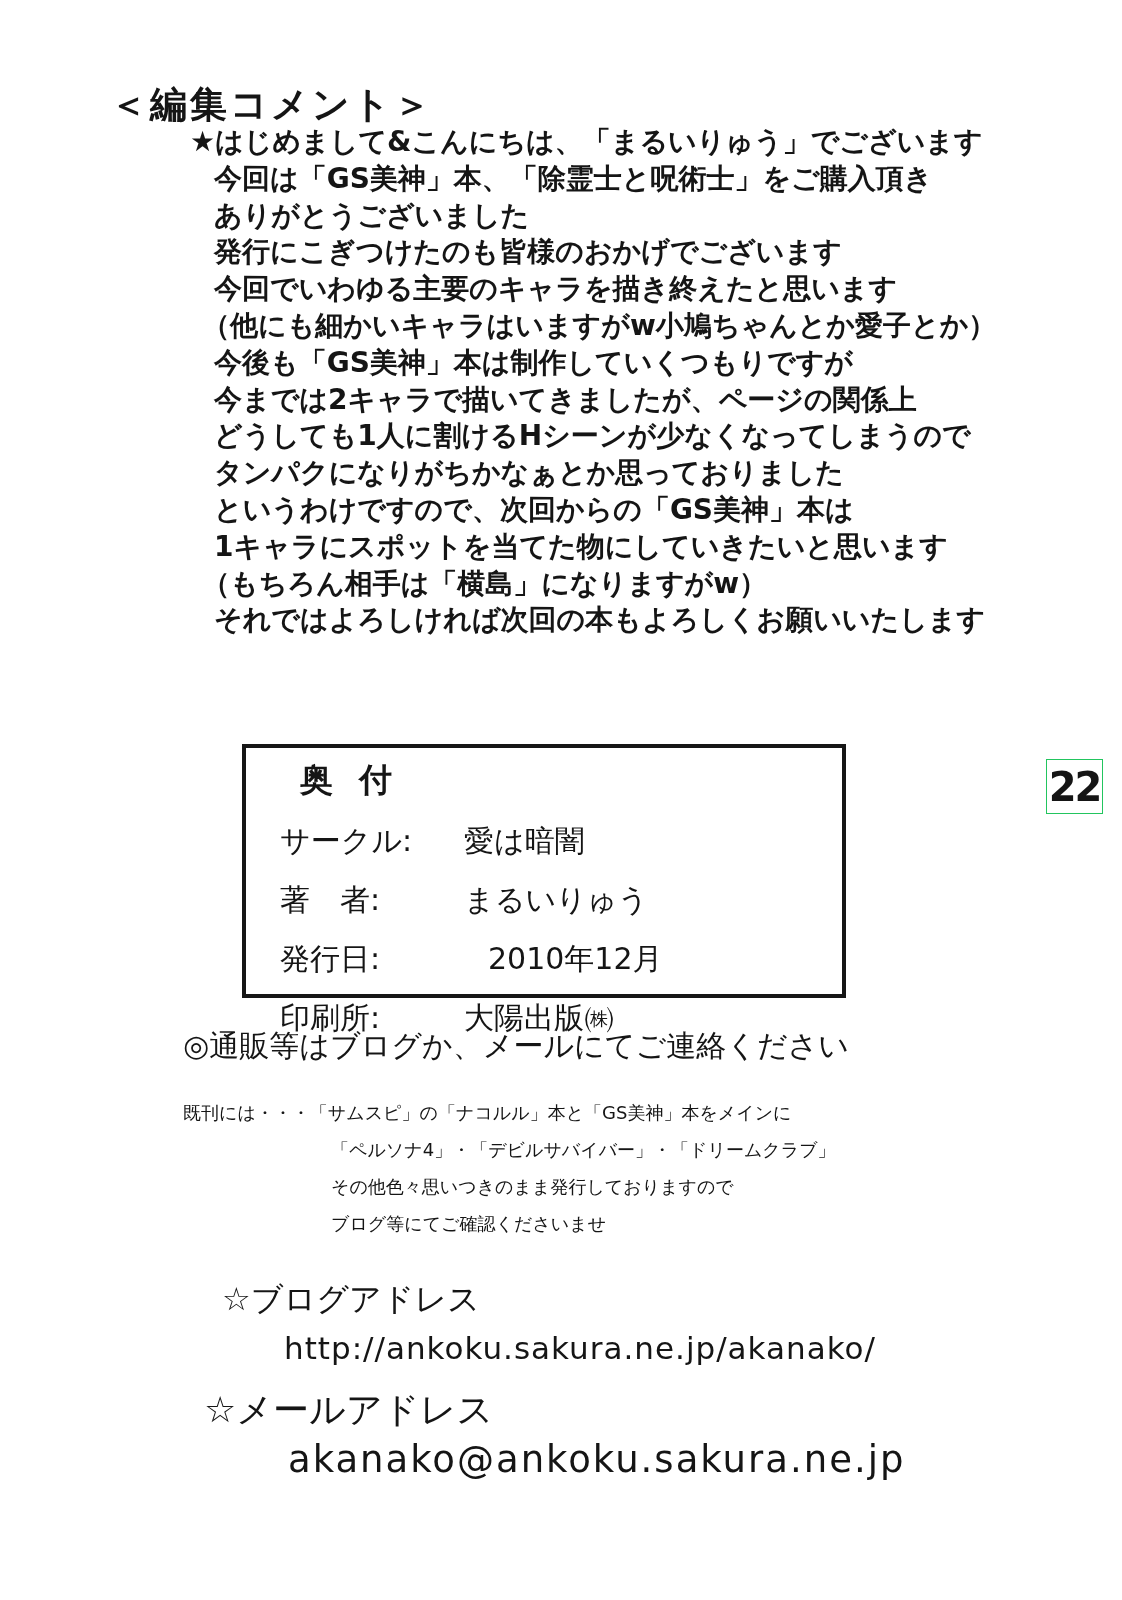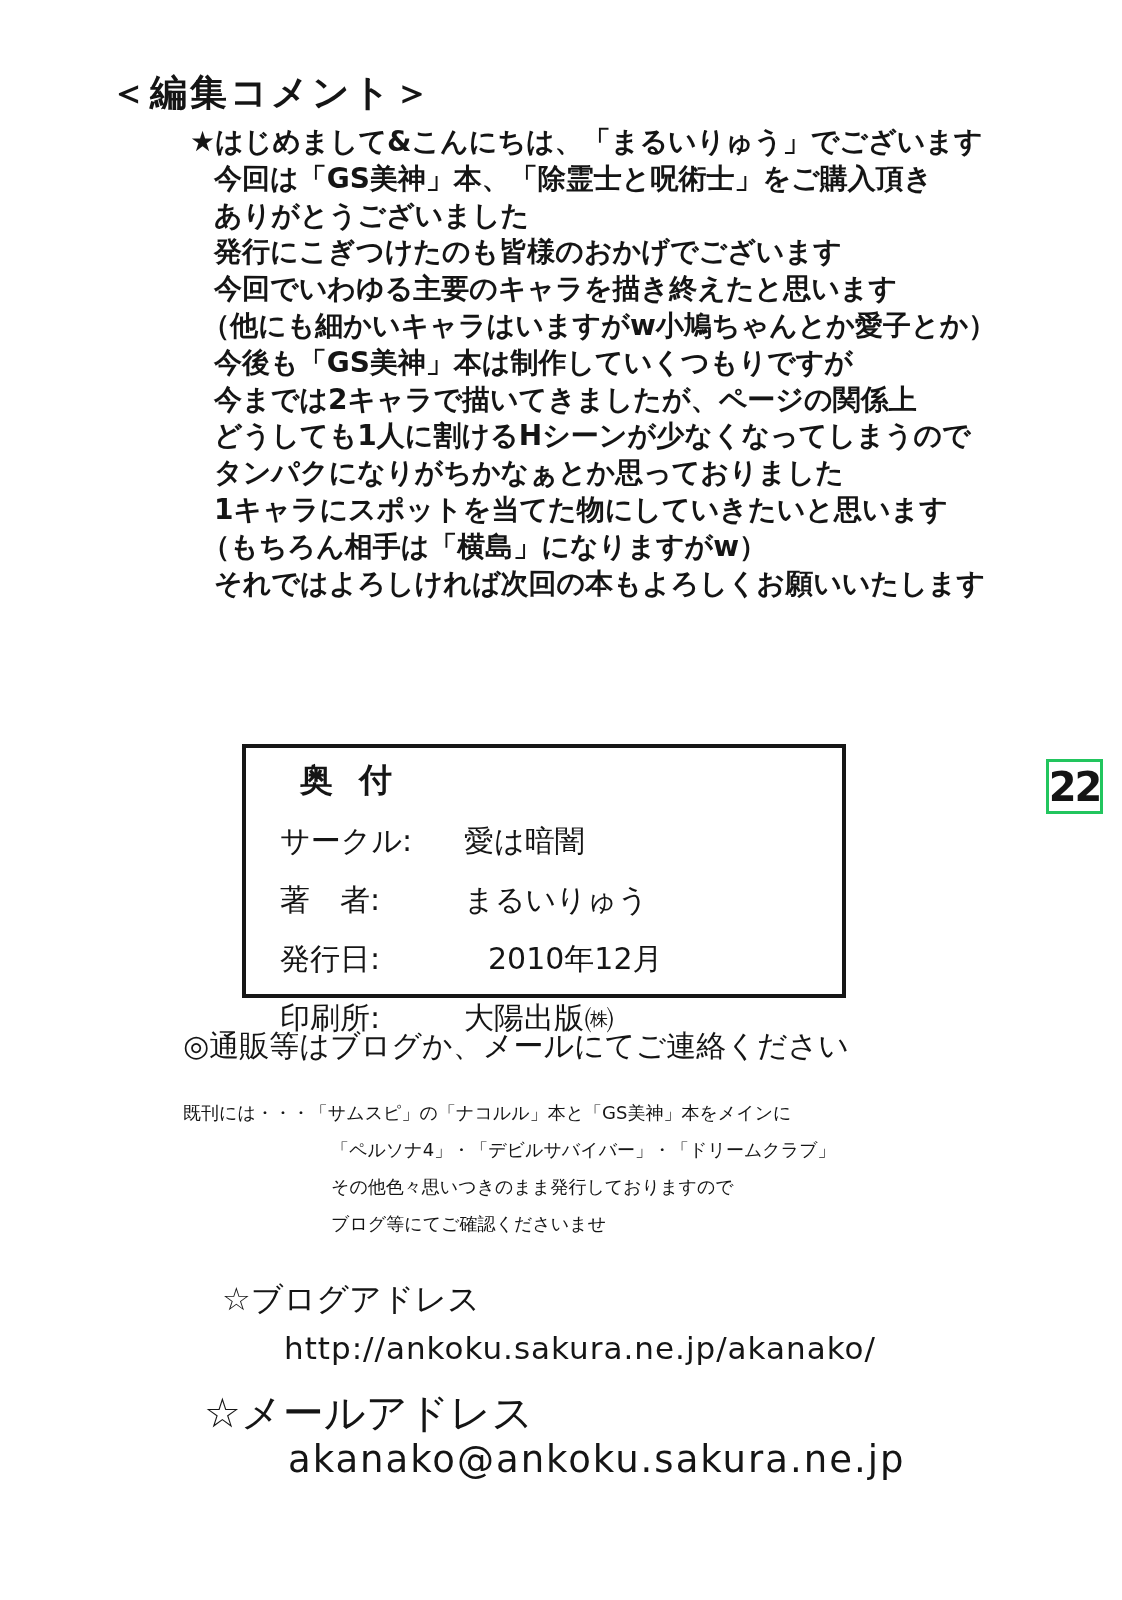--- a/index.html
+++ b/index.html
@@ -7,21 +7,21 @@
     width:1122px; height:1600px;
     background:#ffffff;
     color:#151515;
     font-family:"DejaVu Sans", "Liberation Sans", sans-serif;
     position:relative;
     overflow:hidden;
   }
   .nowrap { white-space:nowrap; }
 
   .page-title {
-    position:absolute; left:110px; top:68px;
+    position:absolute; left:110px; top:80px;
     font-size:37px; font-weight:bold; letter-spacing:3px;
   }
 
   .comment {
     position:absolute; left:190px; top:124px;
     font-size:28px; line-height:36.8px;
     white-space:nowrap;
   }
   .comment .line { height:36.8px;font-weight:bold; }
   .comment .ind-a { margin-left:24px; }
@@ -44,59 +44,60 @@
     font-size:30px; margin:18px 0 0 34px;
     white-space:nowrap;
   }
   .colophon-label { width:168px; }
   .colophon-value { margin-left:16px; }
   .colophon-row.shift .colophon-value { margin-left:40px; }
 
   .page-number {
     position:absolute; left:1046px; top:759px;
     width:57px; height:55px;
-    border:3px solid #22c55e;
+    border:1px solid #22c55e;
     box-sizing:border-box;
     display:flex; align-items:center; justify-content:center;
     font-size:40px; font-weight:bold; letter-spacing:-2px;
   }
 
   .order-note {
     position:absolute; left:183px; top:1026px;
     font-size:30px; white-space:nowrap;
   }
 
   .back-catalog {
     position:absolute; left:183px; top:1094px;
     font-size:18px; line-height:37px;
     white-space:nowrap;
   }
   .back-catalog .line.indented { margin-left:148px; }
 
   .blog-label    { position:absolute; left:222px; top:1278px; font-size:32px; white-space:nowrap; }
   .blog-url      { position:absolute; left:284px; top:1330px; font-size:31px; letter-spacing:1px; white-space:nowrap; }
-  .mail-label    { position:absolute; left:204px; top:1386px; font-size:41px; white-space:nowrap; }
+  .mail-label    { position:absolute; left:204px; top:1386px; font-size:36px; white-space:nowrap; }
   .mail-address  { position:absolute; left:288px; top:1438px; font-size:37px; letter-spacing:2px; white-space:nowrap; }
 </style>
 </head>
 <body>
 
 <div class="page-title nowrap">＜編集コメント＞</div>
 
 <div class="comment">
   <div class="line">★はじめまして&amp;こんにちは、「まるいりゅう」でございます</div>
   <div class="line ind-a">今回は「GS美神」本、「除霊士と呪術士」をご購入頂き</div>
   <div class="line ind-a">ありがとうございました</div>
   <div class="line ind-a">発行にこぎつけたのも皆様のおかげでございます</div>
   <div class="line ind-a">今回でいわゆる主要のキャラを描き終えたと思います</div>
   <div class="line ind-b">（他にも細かいキャラはいますがw小鳩ちゃんとか愛子とか）</div>
   <div class="line ind-a">今後も「GS美神」本は制作していくつもりですが</div>
   <div class="line ind-a">今までは2キャラで描いてきましたが、ページの関係上</div>
   <div class="line ind-a">どうしても1人に割けるHシーンが少なくなってしまうので</div>
   <div class="line ind-a">タンパクになりがちかなぁとか思っておりました</div>
+  <div class="line ind-a">というわけですので、次回からの「GS美神」本は</div>
   <div class="line ind-a">1キャラにスポットを当てた物にしていきたいと思います</div>
   <div class="line ind-b">（もちろん相手は「横島」になりますがw）</div>
   <div class="line ind-a">それではよろしければ次回の本もよろしくお願いいたします</div>
 </div>
 
 <div class="colophon">
   <div class="colophon-title">奥付</div>
   <div class="colophon-row">
     <span class="colophon-label">サークル:</span>
     <span class="colophon-value">愛は暗闇</span>

